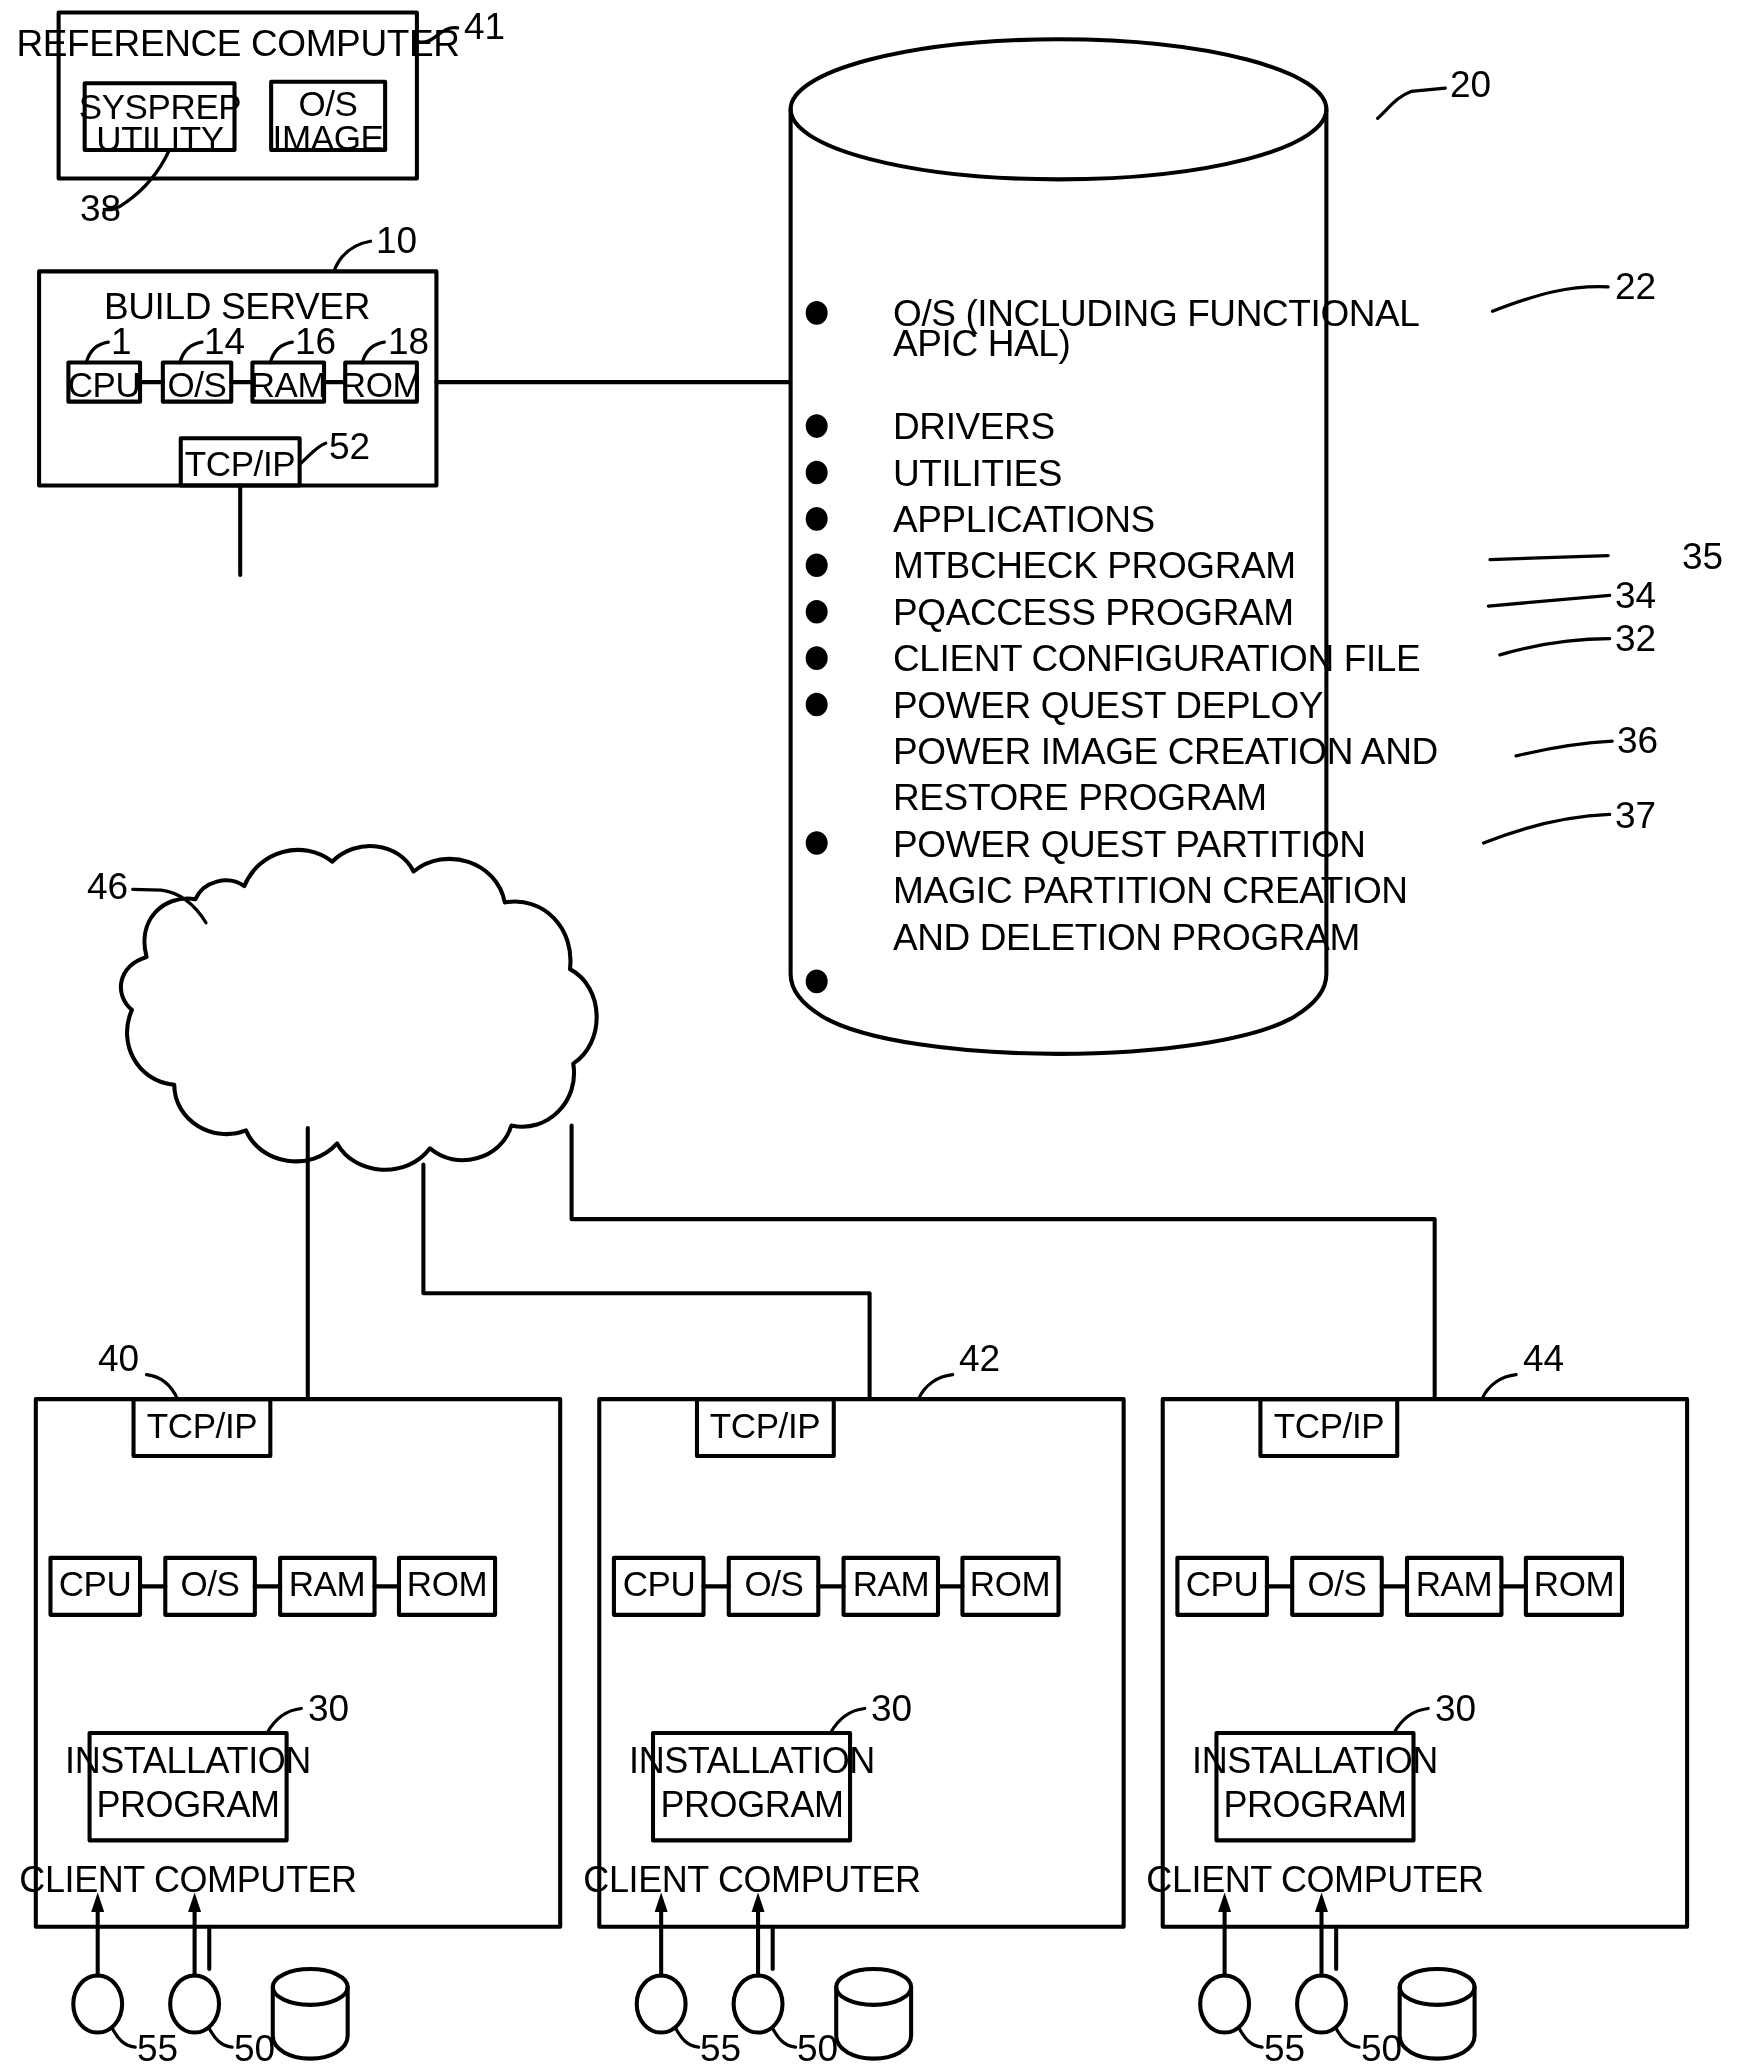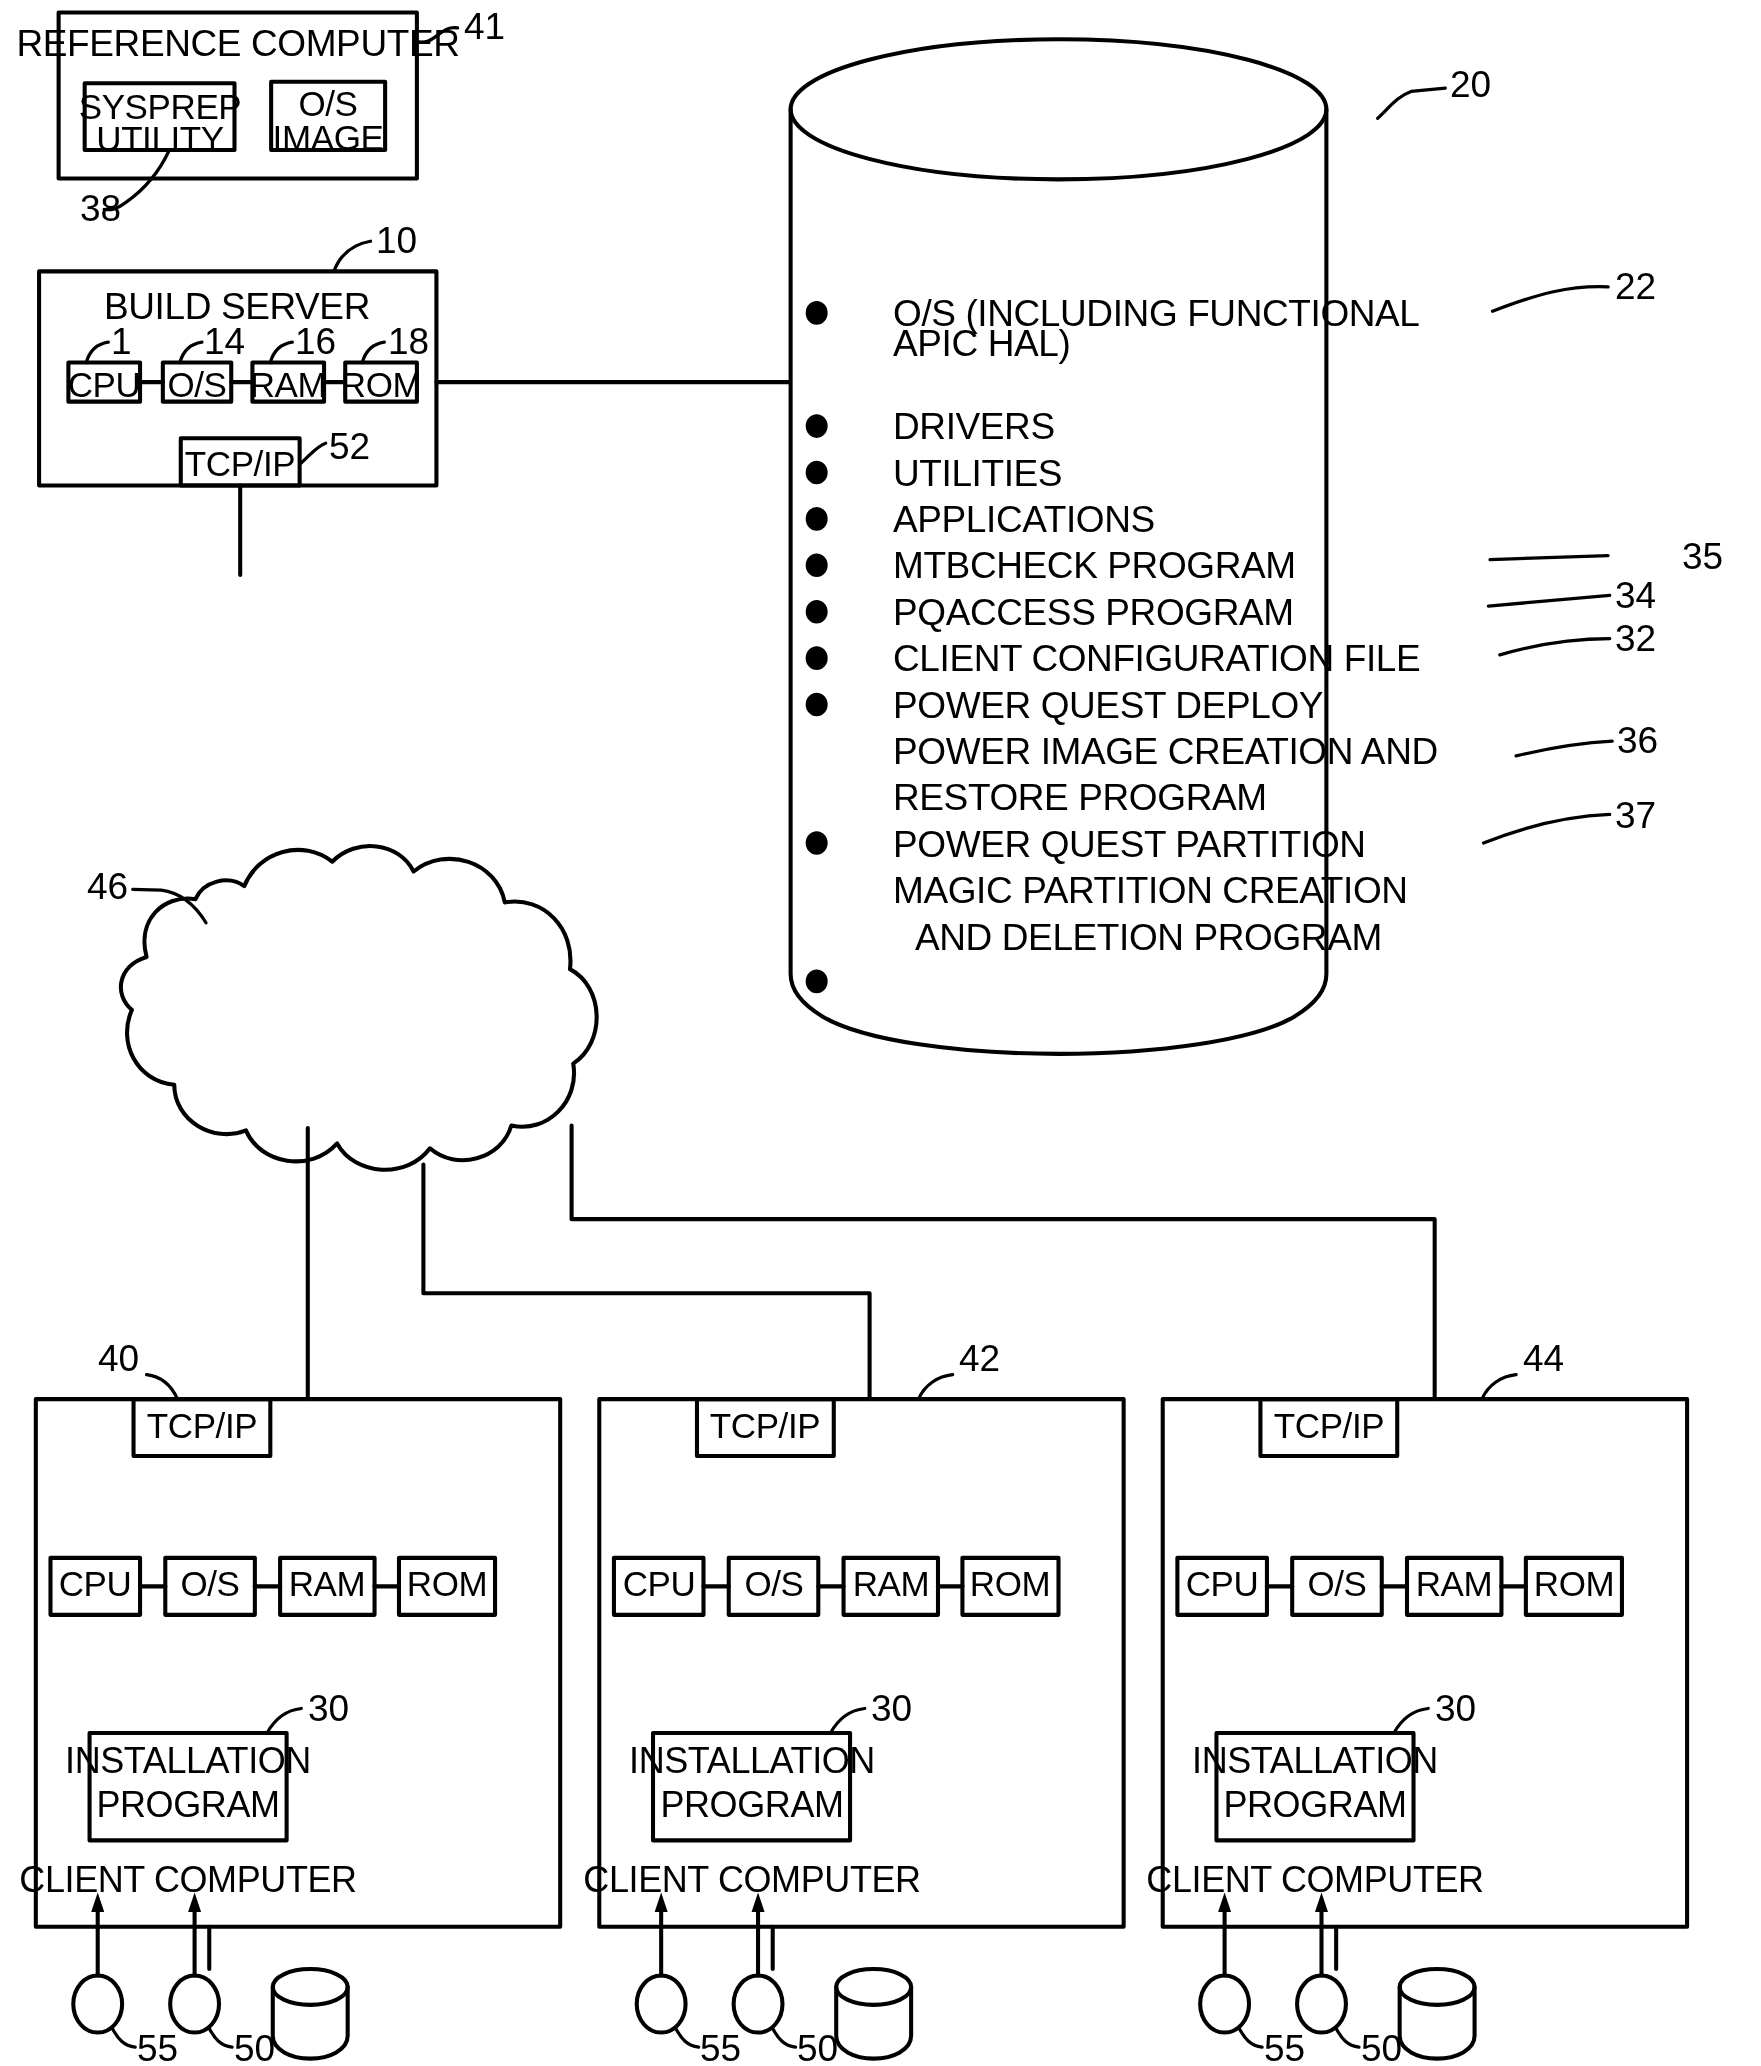--- a/index.html
+++ b/index.html
@@ -261,21 +261,21 @@
   <div class="txt bullettext" style="left:893px; top:454px;">UTILITIES</div>
   <div class="txt bullettext" style="left:893px; top:500px;">APPLICATIONS</div>
   <div class="txt bullettext" style="left:893px; top:546px;">MTBCHECK PROGRAM</div>
   <div class="txt bullettext" style="left:893px; top:593px;">PQACCESS PROGRAM</div>
   <div class="txt bullettext" style="left:893px; top:639px;">CLIENT CONFIGURATION FILE</div>
   <div class="txt bullettext" style="left:893px; top:686px;">POWER QUEST DEPLOY</div>
   <div class="txt bullettext" style="left:893px; top:732px;">POWER IMAGE CREATION AND</div>
   <div class="txt bullettext" style="left:893px; top:778px;">RESTORE PROGRAM</div>
   <div class="txt bullettext" style="left:893px; top:825px;">POWER QUEST PARTITION</div>
   <div class="txt bullettext" style="left:893px; top:871px;">MAGIC PARTITION CREATION</div>
-  <div class="txt bullettext" style="left:915px; top:918px;">AND DELETION PROGRAM</div>
+  <div class="txt bullettext" style="left:893px; top:918px;">AND DELETION PROGRAM</div>
 
   <div class="txt refnum" style="left:1615px; top:267px;">22</div>
   <div class="txt refnum" style="left:1682px; top:537px;">35</div>
   <div class="txt refnum" style="left:1615px; top:576px;">34</div>
   <div class="txt refnum" style="left:1615px; top:619px;">32</div>
   <div class="txt refnum" style="left:1617px; top:721px;">36</div>
   <div class="txt refnum" style="left:1615px; top:796px;">37</div>
 
   <div class="txt refnum" style="left:87px; top:867px;">46</div>
 

